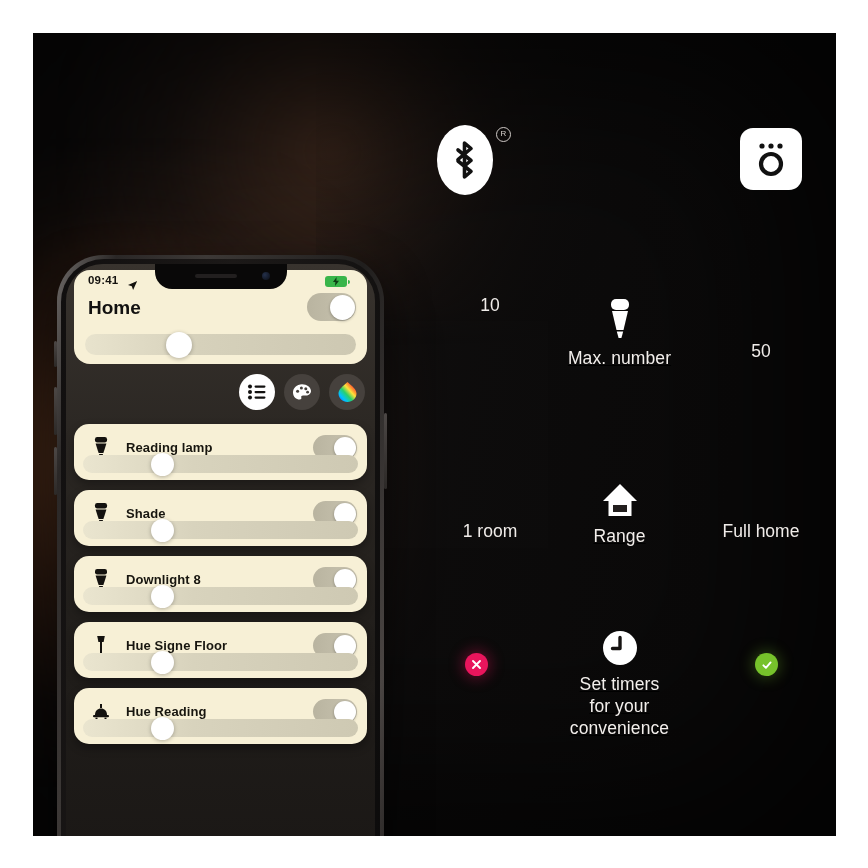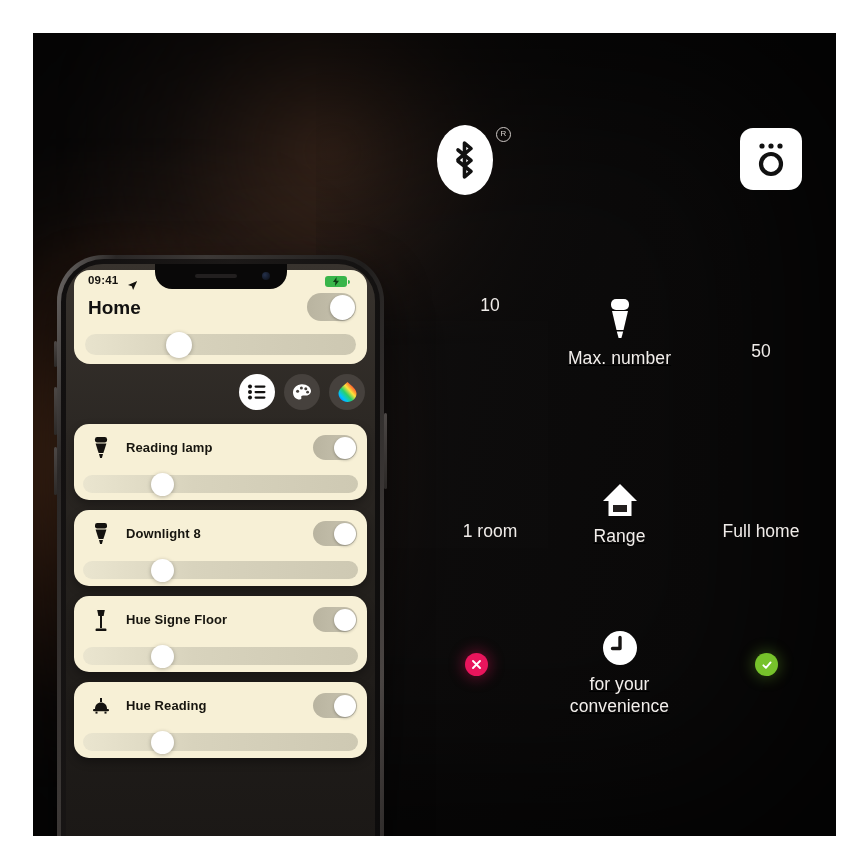--- a/index.html
+++ b/index.html
@@ -88,21 +88,21 @@
   .home-slider .knob{position:absolute;left:81px;top:-2.5px;width:26px;height:26px;border-radius:50%;
     background:#fff;box-shadow:0 1px 4px rgba(0,0,0,.28);}
 
   .mode-row{position:absolute;right:10px;top:110px;display:flex;gap:9px;z-index:4;}
   .mode-btn{width:36px;height:36px;border-radius:50%;display:flex;align-items:center;justify-content:center;}
   .mode-btn.active{background:#fff;}
   .mode-btn.dim{background:#46413d;}
   .mode-btn.grad{background:#46413d;}
 
   .light-list{position:absolute;left:8px;right:8px;top:160px;bottom:0;z-index:3;}
-  .light-card{position:relative;height:76px;background:#f7f0d6;border-radius:15px;margin-bottom:10px;
+  .light-card{position:relative;height:56px;background:#f7f0d6;border-radius:15px;margin-bottom:10px;
     box-shadow:0 4px 10px rgba(0,0,0,.33);}
   .lc-icon{position:absolute;left:16px;top:12px;width:22px;height:24px;display:flex;align-items:center;justify-content:center;}
   .lc-name{position:absolute;left:52px;top:16px;font-size:13px;font-weight:700;color:#17150f;letter-spacing:.1px;}
   .lc-toggle{position:absolute;right:10px;top:11px;width:44px;height:25px;border-radius:13px;
     background:linear-gradient(90deg,#b9b4a0,#c9c4b0);}
   .lc-toggle .knob{position:absolute;right:1.5px;top:1.5px;width:22px;height:22px;border-radius:50%;
     background:#fff;box-shadow:0 1px 3px rgba(0,0,0,.3);}
   .lc-slider{position:absolute;left:9px;right:9px;bottom:7px;height:18px;border-radius:10px;
     background:linear-gradient(90deg,#eae5cf 0%,#d8d3bd 40%,#cec9b3 100%);}
   .lc-slider .knob{position:absolute;left:68px;top:-2.5px;width:23px;height:23px;border-radius:50%;
@@ -173,20 +173,21 @@
           <path d="M2 2 L9 9 M9 2 L2 9" stroke="#fff" stroke-width="1.9" stroke-linecap="round"></path>
         </svg>
       </div>
       <div class="feat-center">
         <div class="feat-icon">
           <svg width="38" height="38" viewBox="0 0 38 38">
             <circle cx="19" cy="19" r="17" fill="#fff"></circle>
             <path d="M19 8.5 L19 19.5 L11.5 19.5" fill="none" stroke="#161312" stroke-width="3.4" stroke-linecap="round" stroke-linejoin="round"></path>
           </svg>
         </div>
+        <div class="feat-label">Set timers</div>
         <div class="feat-label">for your</div>
         <div class="feat-label">convenience</div>
       </div>
       <div class="badge-ok" style="right:58px;top:32px;">
         <svg width="12" height="12" viewBox="0 0 12 12">
           <path d="M2.4 6.3 L4.9 8.8 L9.6 3.4" fill="none" stroke="#fff" stroke-width="1.9" stroke-linecap="round" stroke-linejoin="round"></path>
         </svg>
       </div>
     </div>
   </div>
@@ -282,20 +283,36 @@
           </div>
           <div class="lc-name">Reading lamp</div>
           <div class="lc-toggle">
               <div class="knob"></div>
             </div>
           <div class="lc-slider">
               <div class="knob"></div>
             </div>
         </div>
 
+        <div class="light-card">
+          <div class="lc-icon">
+            <svg width="16" height="22" viewBox="0 0 16 22">
+              <rect x="2" y="0" width="12" height="5.5" rx="2.2" fill="#14120f"></rect>
+              <path d="M2.6 6.6 L13.4 6.6 L10.4 16 L5.6 16 Z" fill="#14120f"></path>
+              <path d="M6 17 L10 17 L8.9 21 L7.1 21 Z" fill="#14120f"></path>
+            </svg>
+          </div>
+          <div class="lc-name">Shade</div>
+          <div class="lc-toggle">
+              <div class="knob"></div>
+            </div>
+          <div class="lc-slider">
+              <div class="knob"></div>
+            </div>
+        </div>
 
         <div class="light-card">
           <div class="lc-icon">
             <svg width="16" height="22" viewBox="0 0 16 22">
               <rect x="2" y="0" width="12" height="5.5" rx="2.2" fill="#14120f"></rect>
               <path d="M2.6 6.6 L13.4 6.6 L10.4 16 L5.6 16 Z" fill="#14120f"></path>
               <path d="M6 17 L10 17 L8.9 21 L7.1 21 Z" fill="#14120f"></path>
             </svg>
           </div>
           <div class="lc-name">Downlight 8</div>

